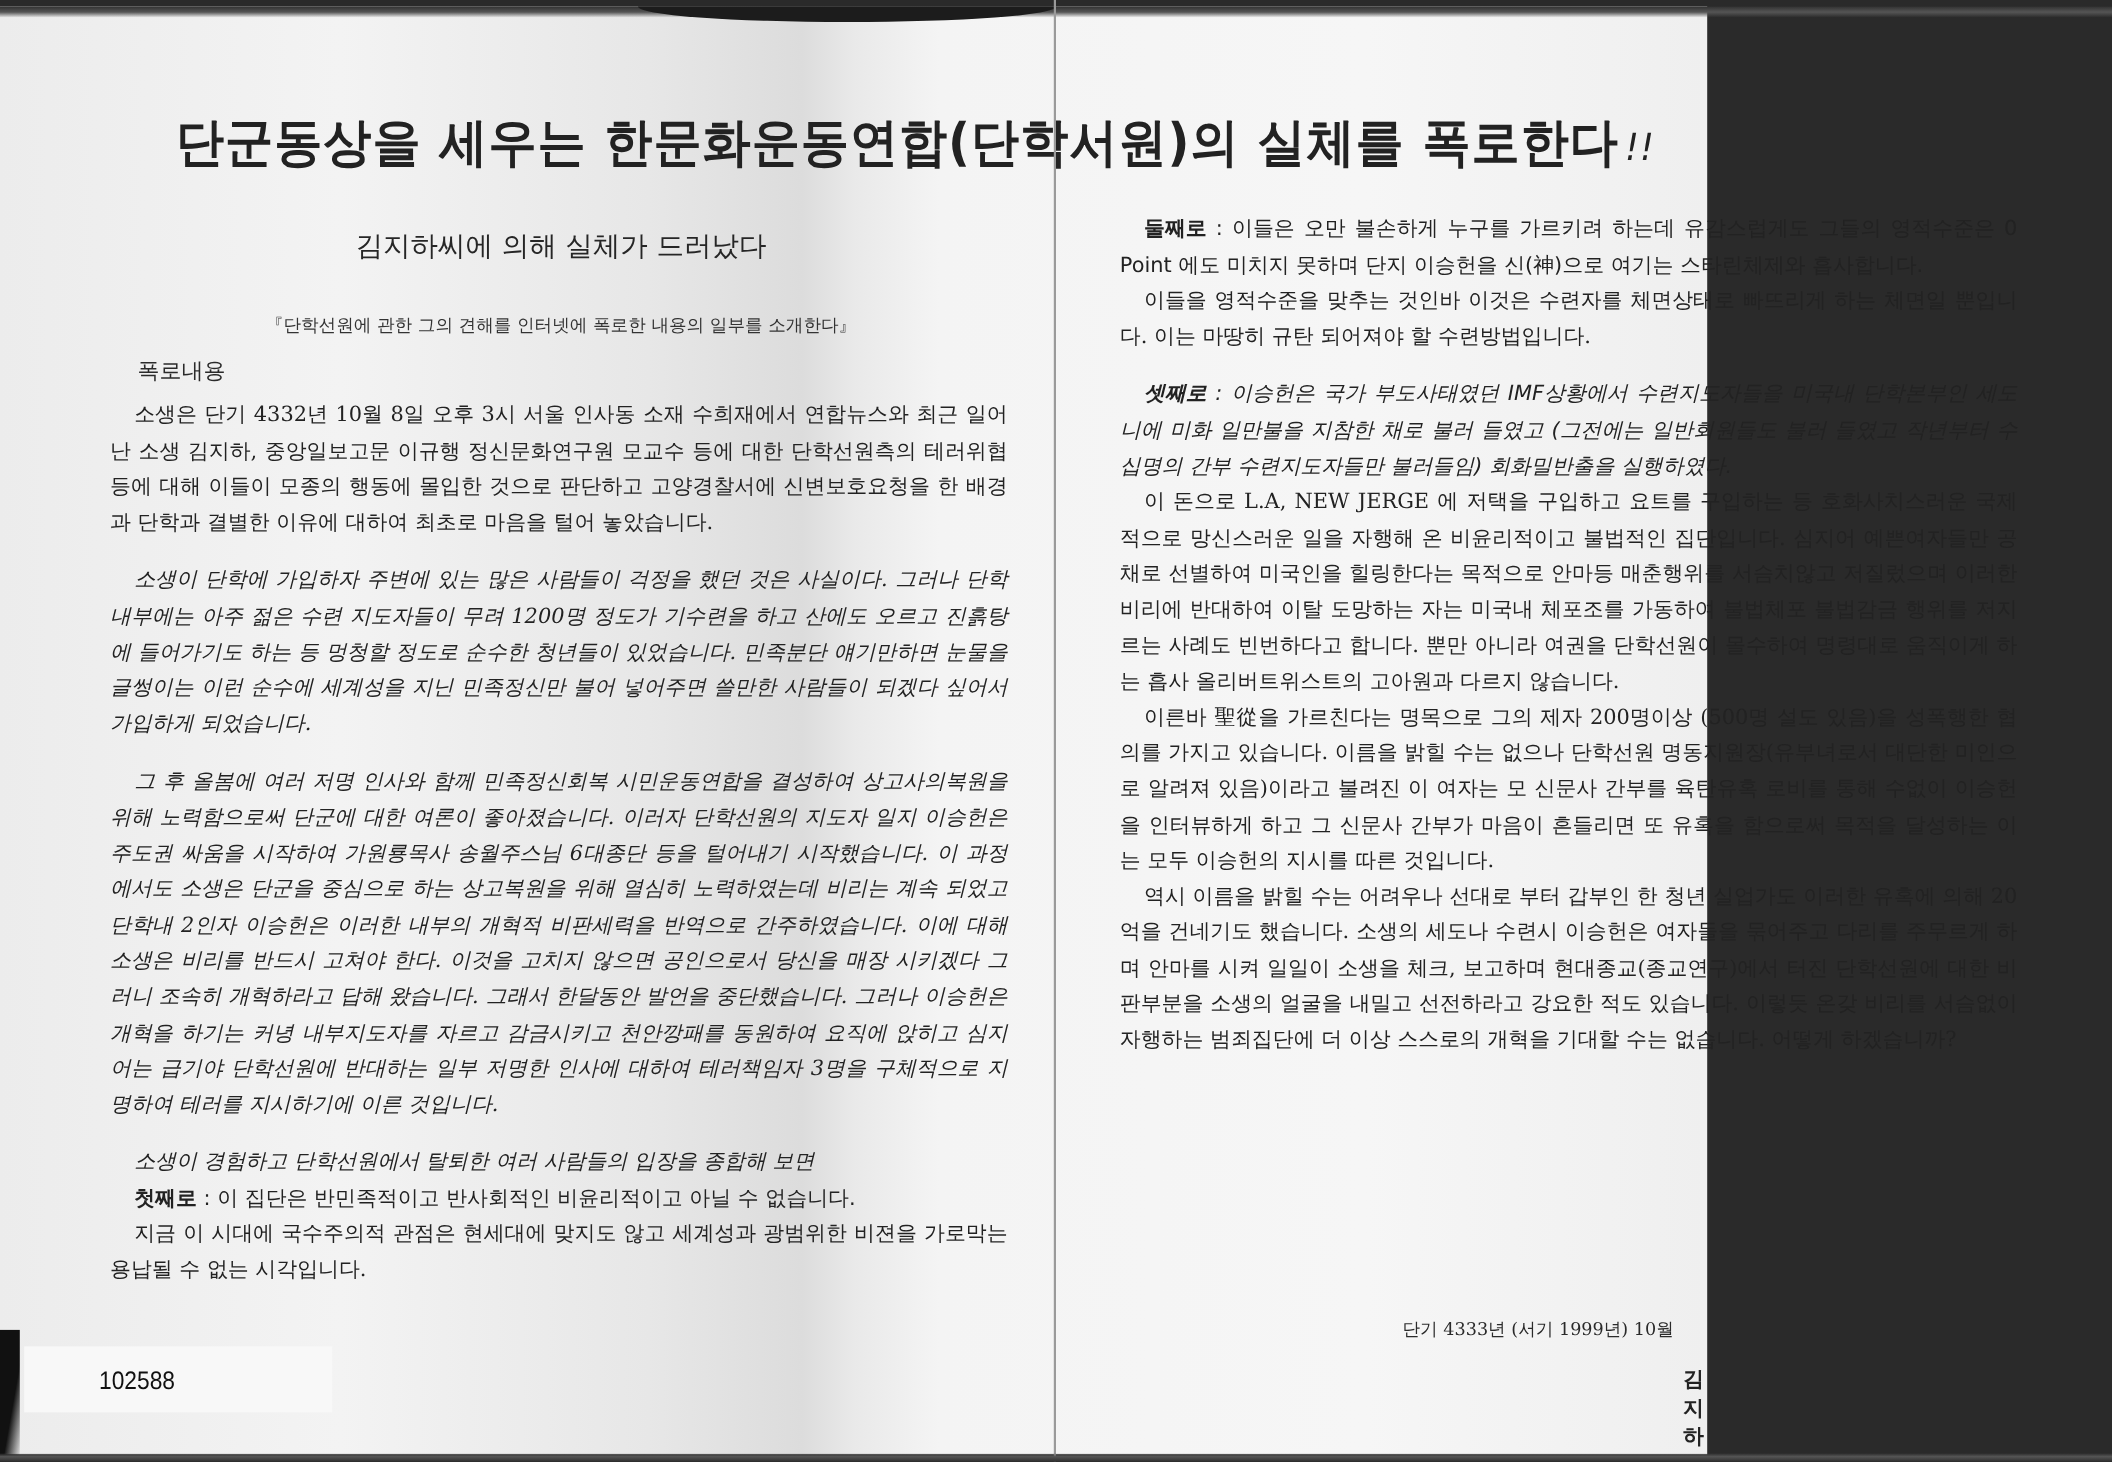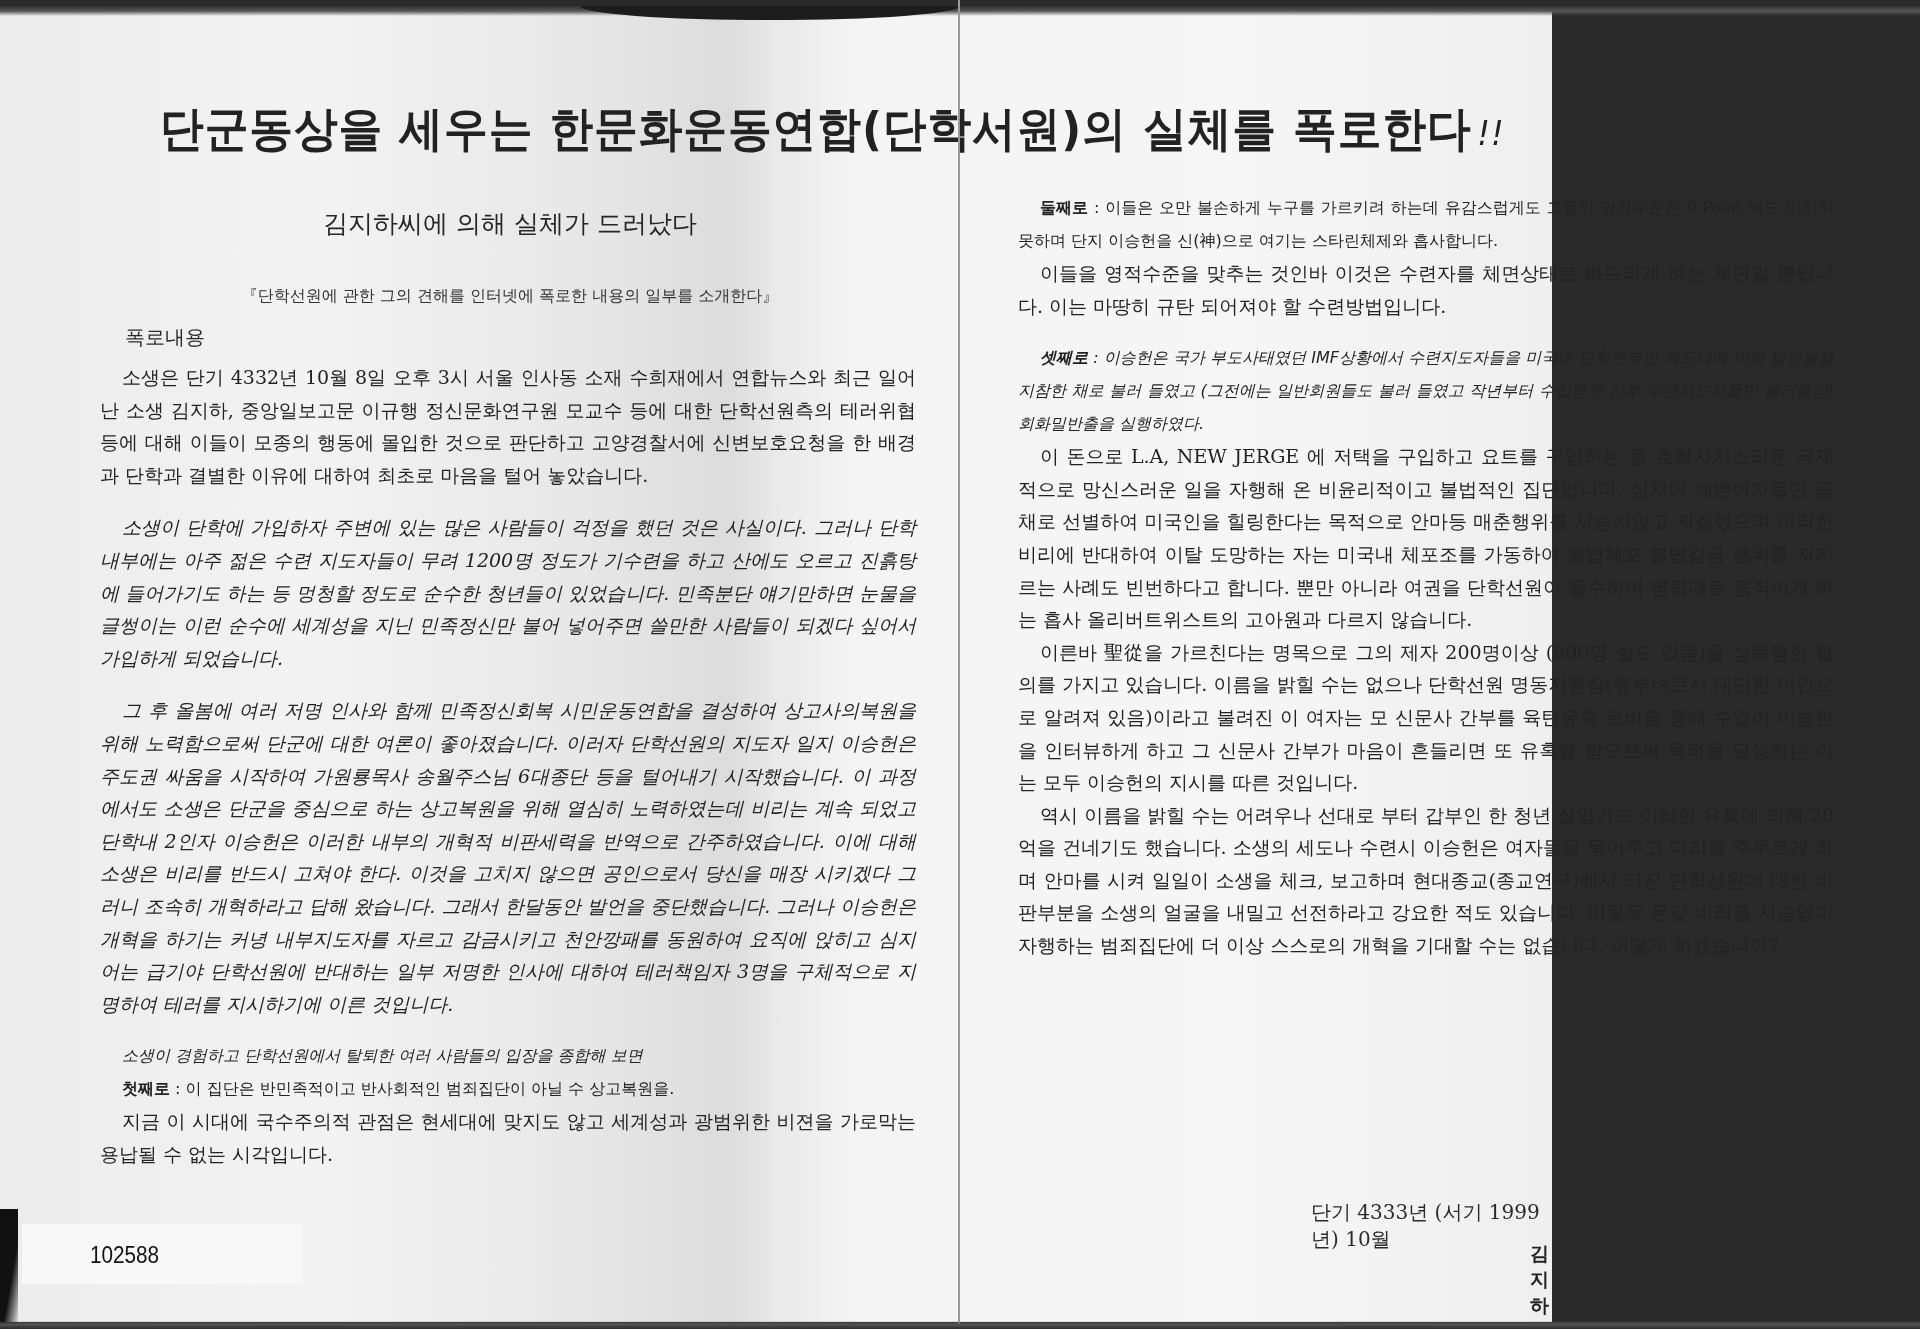--- a/index.html
+++ b/index.html
@@ -56,27 +56,27 @@
     font-size: 20px; color: #2a2a2a;
   }
   .col {
     position: absolute; font-size: 19px; line-height: 32.6px; color: #222;
     text-align: justify;
   }
   .col-left { left: 100px; top: 355px; width: 816px; }
   .col-right { left: 1018px; top: 186px; width: 816px; }
   .col p { margin: 0; text-indent: 22px; }
   .col p.sans {
-    font-family: "DejaVu Sans", "Liberation Sans", sans-serif; font-size: 16px;
+    font-family: "DejaVu Sans", "Liberation Sans", sans-serif; font-size: 19px;
   }
   .col p.spaced { margin-top: 20px; font-style: italic; }
   .lead { font-weight: bold; font-family: "DejaVu Sans", "Liberation Sans", sans-serif; }
   .date-line {
     position: absolute; left: 1275px; top: 1193px;
-    font-size: 20px; color: #2a2a2a; margin-left: 36px;
+    font-size: 16px; color: #2a2a2a;
   }
   .signature {
     position: absolute; left: 1530px; top: 1235px;
     font-size: 19px; font-weight: bold; letter-spacing: 10px; color: #222;
   }
   .signature .suffix { font-weight: normal; font-size: 14px; letter-spacing: 0; margin-left: -4px; }
   .archive-label {
     position: absolute; left: 22px; top: 1218px; width: 280px; height: 60px;
     background: #f8f8f8;
   }
@@ -103,21 +103,21 @@
 
   <div class="subnote">『단학선원에 관한 그의 견해를 인터넷에 폭로한 내용의 일부를 소개한다』</div>
 
   <div class="section-label">폭로내용</div>
 
   <div class="col col-left">
     <p>소생은 단기 4332년 10월 8일 오후 3시 서울 인사동 소재 수희재에서 연합뉴스와 최근 일어난 소생 김지하, 중앙일보고문 이규행 정신문화연구원 모교수 등에 대한 단학선원측의 테러위협 등에 대해 이들이 모종의 행동에 몰입한 것으로 판단하고 고양경찰서에 신변보호요청을 한 배경과 단학과 결별한 이유에 대하여 최초로 마음을 털어 놓았습니다.</p>
     <p class="spaced">소생이 단학에 가입하자 주변에 있는 많은 사람들이 걱정을 했던 것은 사실이다. 그러나 단학내부에는 아주 젊은 수련 지도자들이 무려 1200명 정도가 기수련을 하고 산에도 오르고 진흙탕에 들어가기도 하는 등 멍청할 정도로 순수한 청년들이 있었습니다. 민족분단 얘기만하면 눈물을 글썽이는 이런 순수에 세계성을 지닌 민족정신만 불어 넣어주면 쓸만한 사람들이 되겠다 싶어서 가입하게 되었습니다.</p>
     <p class="spaced">그 후 올봄에 여러 저명 인사와 함께 민족정신회복 시민운동연합을 결성하여 상고사의복원을 위해 노력함으로써 단군에 대한 여론이 좋아졌습니다. 이러자 단학선원의 지도자 일지 이승헌은 주도권 싸움을 시작하여 가원룡목사 송월주스님 6대종단 등을 털어내기 시작했습니다. 이 과정에서도 소생은 단군을 중심으로 하는 상고복원을 위해 열심히 노력하였는데 비리는 계속 되었고 단학내 2인자 이승헌은 이러한 내부의 개혁적 비판세력을 반역으로 간주하였습니다. 이에 대해 소생은 비리를 반드시 고쳐야 한다. 이것을 고치지 않으면 공인으로서 당신을 매장 시키겠다 그러니 조속히 개혁하라고 답해 왔습니다. 그래서 한달동안 발언을 중단했습니다. 그러나 이승헌은 개혁을 하기는 커녕 내부지도자를 자르고 감금시키고 천안깡패를 동원하여 요직에 앉히고 심지어는 급기야 단학선원에 반대하는 일부 저명한 인사에 대하여 테러책임자 3명을 구체적으로 지명하여 테러를 지시하기에 이른 것입니다.</p>
     <p class="sans spaced">소생이 경험하고 단학선원에서 탈퇴한 여러 사람들의 입장을 종합해 보면</p>
-    <p class="sans"><span class="lead">첫째로</span><span> : 이 집단은 반민족적이고 반사회적인 범죄집단이 아닐 수 상고복원을.</span></p>
+    <p class="sans"><span class="lead">첫째로</span><span> : 이 집단은 반민족적이고 반사회적인 비윤리적이고 아닐 수 없습니다.</span></p>
     <p>지금 이 시대에 국수주의적 관점은 현세대에 맞지도 않고 세계성과 광범위한 비젼을 가로막는 용납될 수 없는 시각입니다.</p>
   </div>
 
   <div class="col col-right">
     <p class="sans"><span class="lead">둘째로</span><span> : 이들은 오만 불손하게 누구를 가르키려 하는데 유감스럽게도 그들의 영적수준은 0 Point 에도 미치지 못하며 단지 이승헌을 신(神)으로 여기는 스타린체제와 흡사합니다.</span></p>
     <p>이들을 영적수준을 맞추는 것인바 이것은 수련자를 체면상태로 빠뜨리게 하는 체면일 뿐입니다. 이는 마땅히 규탄 되어져야 할 수련방법입니다.</p>
     <p class="sans spaced"><span class="lead">셋째로</span><span> : 이승헌은 국가 부도사태였던 IMF상황에서 수련지도자들을 미국내 단학본부인 세도니에 미화 일만불을 지참한 채로 불러 들였고 (그전에는 일반회원들도 불러 들였고 작년부터 수십명의 간부 수련지도자들만 불러들임) 회화밀반출을 실행하였다.</span></p>
     <p>이 돈으로 L.A, NEW JERGE 에 저택을 구입하고 요트를 구입하는 등 호화사치스러운 국제적으로 망신스러운 일을 자행해 온 비윤리적이고 불법적인 집단입니다. 심지어 예쁜여자들만 공채로 선별하여 미국인을 힐링한다는 목적으로 안마등 매춘행위를 서슴치않고 저질렀으며 이러한 비리에 반대하여 이탈 도망하는 자는 미국내 체포조를 가동하여 불법체포 불법감금 행위를 저지르는 사례도 빈번하다고 합니다. 뿐만 아니라 여권을 단학선원이 몰수하여 명령대로 움직이게 하는 흡사 올리버트위스트의 고아원과 다르지 않습니다.</p>
     <p>이른바 聖從을 가르친다는 명목으로 그의 제자 200명이상 (500명 설도 있음)을 성폭행한 협의를 가지고 있습니다. 이름을 밝힐 수는 없으나 단학선원 명동지원장(유부녀로서 대단한 미인으로 알려져 있음)이라고 불려진 이 여자는 모 신문사 간부를 육탄유혹 로비를 통해 수없이 이승헌을 인터뷰하게 하고 그 신문사 간부가 마음이 흔들리면 또 유혹을 함으로써 목적을 달성하는 이는 모두 이승헌의 지시를 따른 것입니다.</p>
     <p>역시 이름을 밝힐 수는 어려우나 선대로 부터 갑부인 한 청년 실업가도 이러한 유혹에 의해 20억을 건네기도 했습니다. 소생의 세도나 수련시 이승헌은 여자들을 묶어주고 다리를 주무르게 하며 안마를 시켜 일일이 소생을 체크, 보고하며 현대종교(종교연구)에서 터진 단학선원에 대한 비판부분을 소생의 얼굴을 내밀고 선전하라고 강요한 적도 있습니다. 이렇듯 온갖 비리를 서슴없이 자행하는 범죄집단에 더 이상 스스로의 개혁을 기대할 수는 없습니다. 어떻게 하겠습니까?</p>

